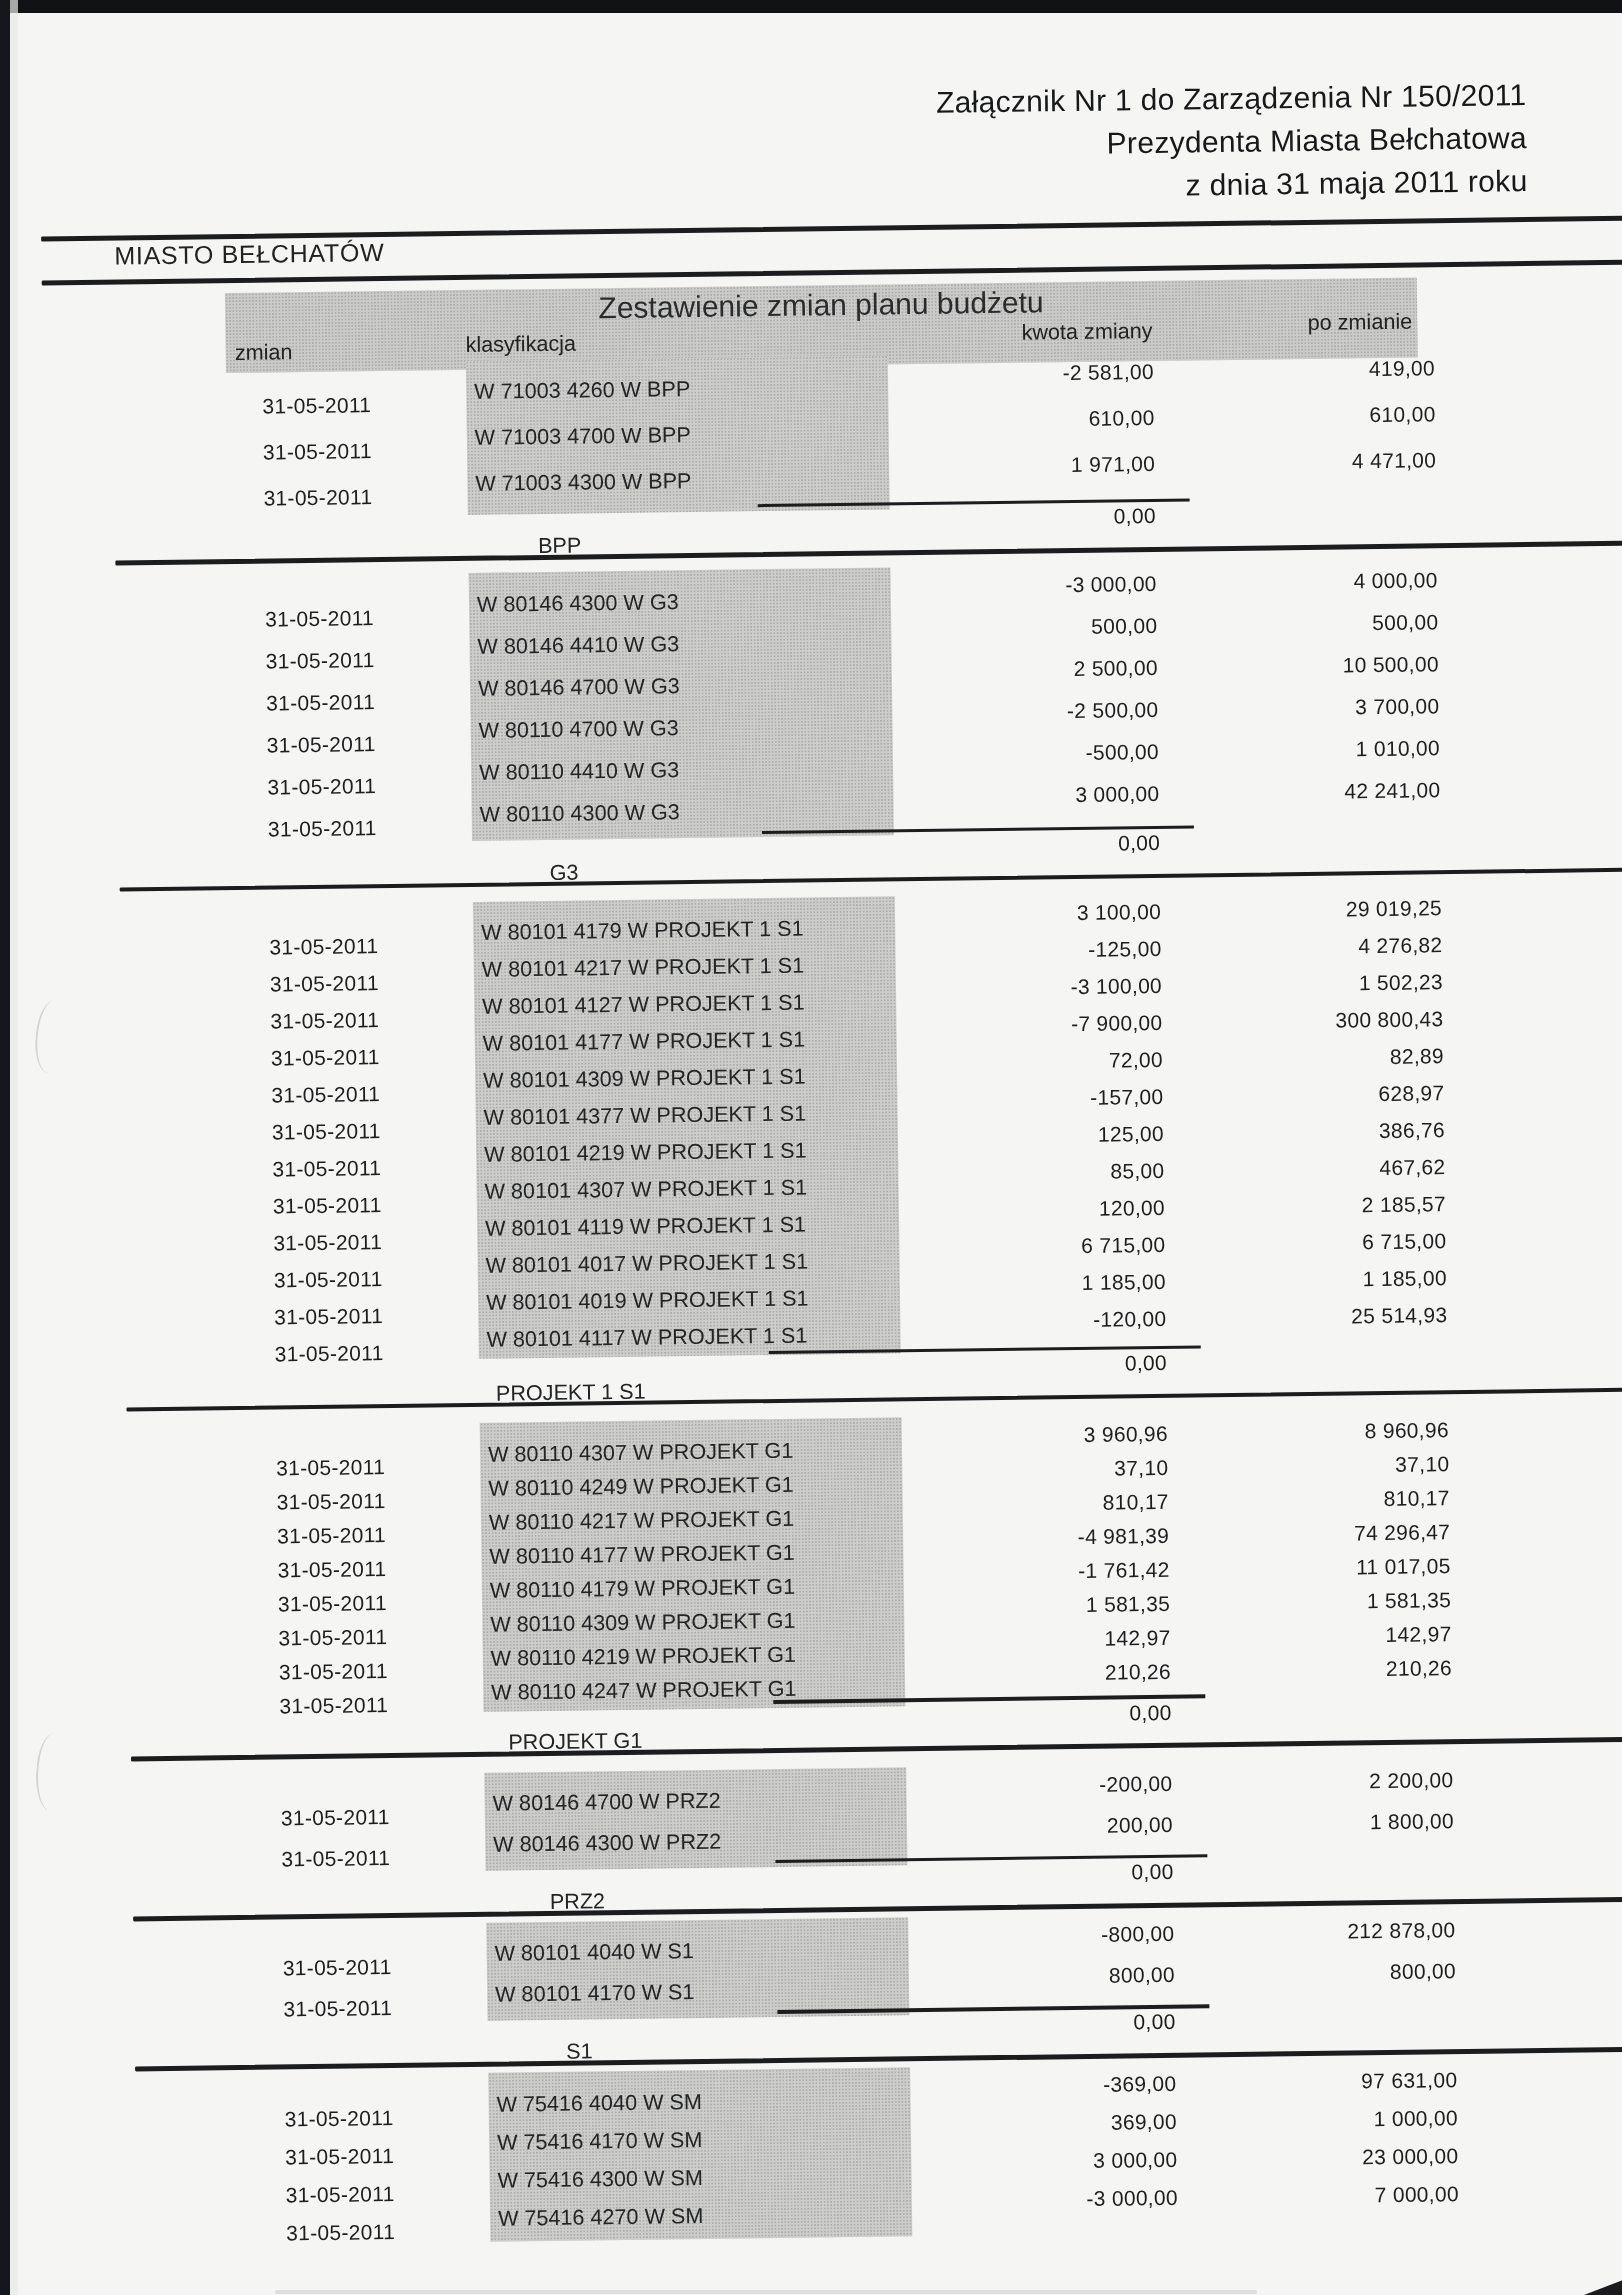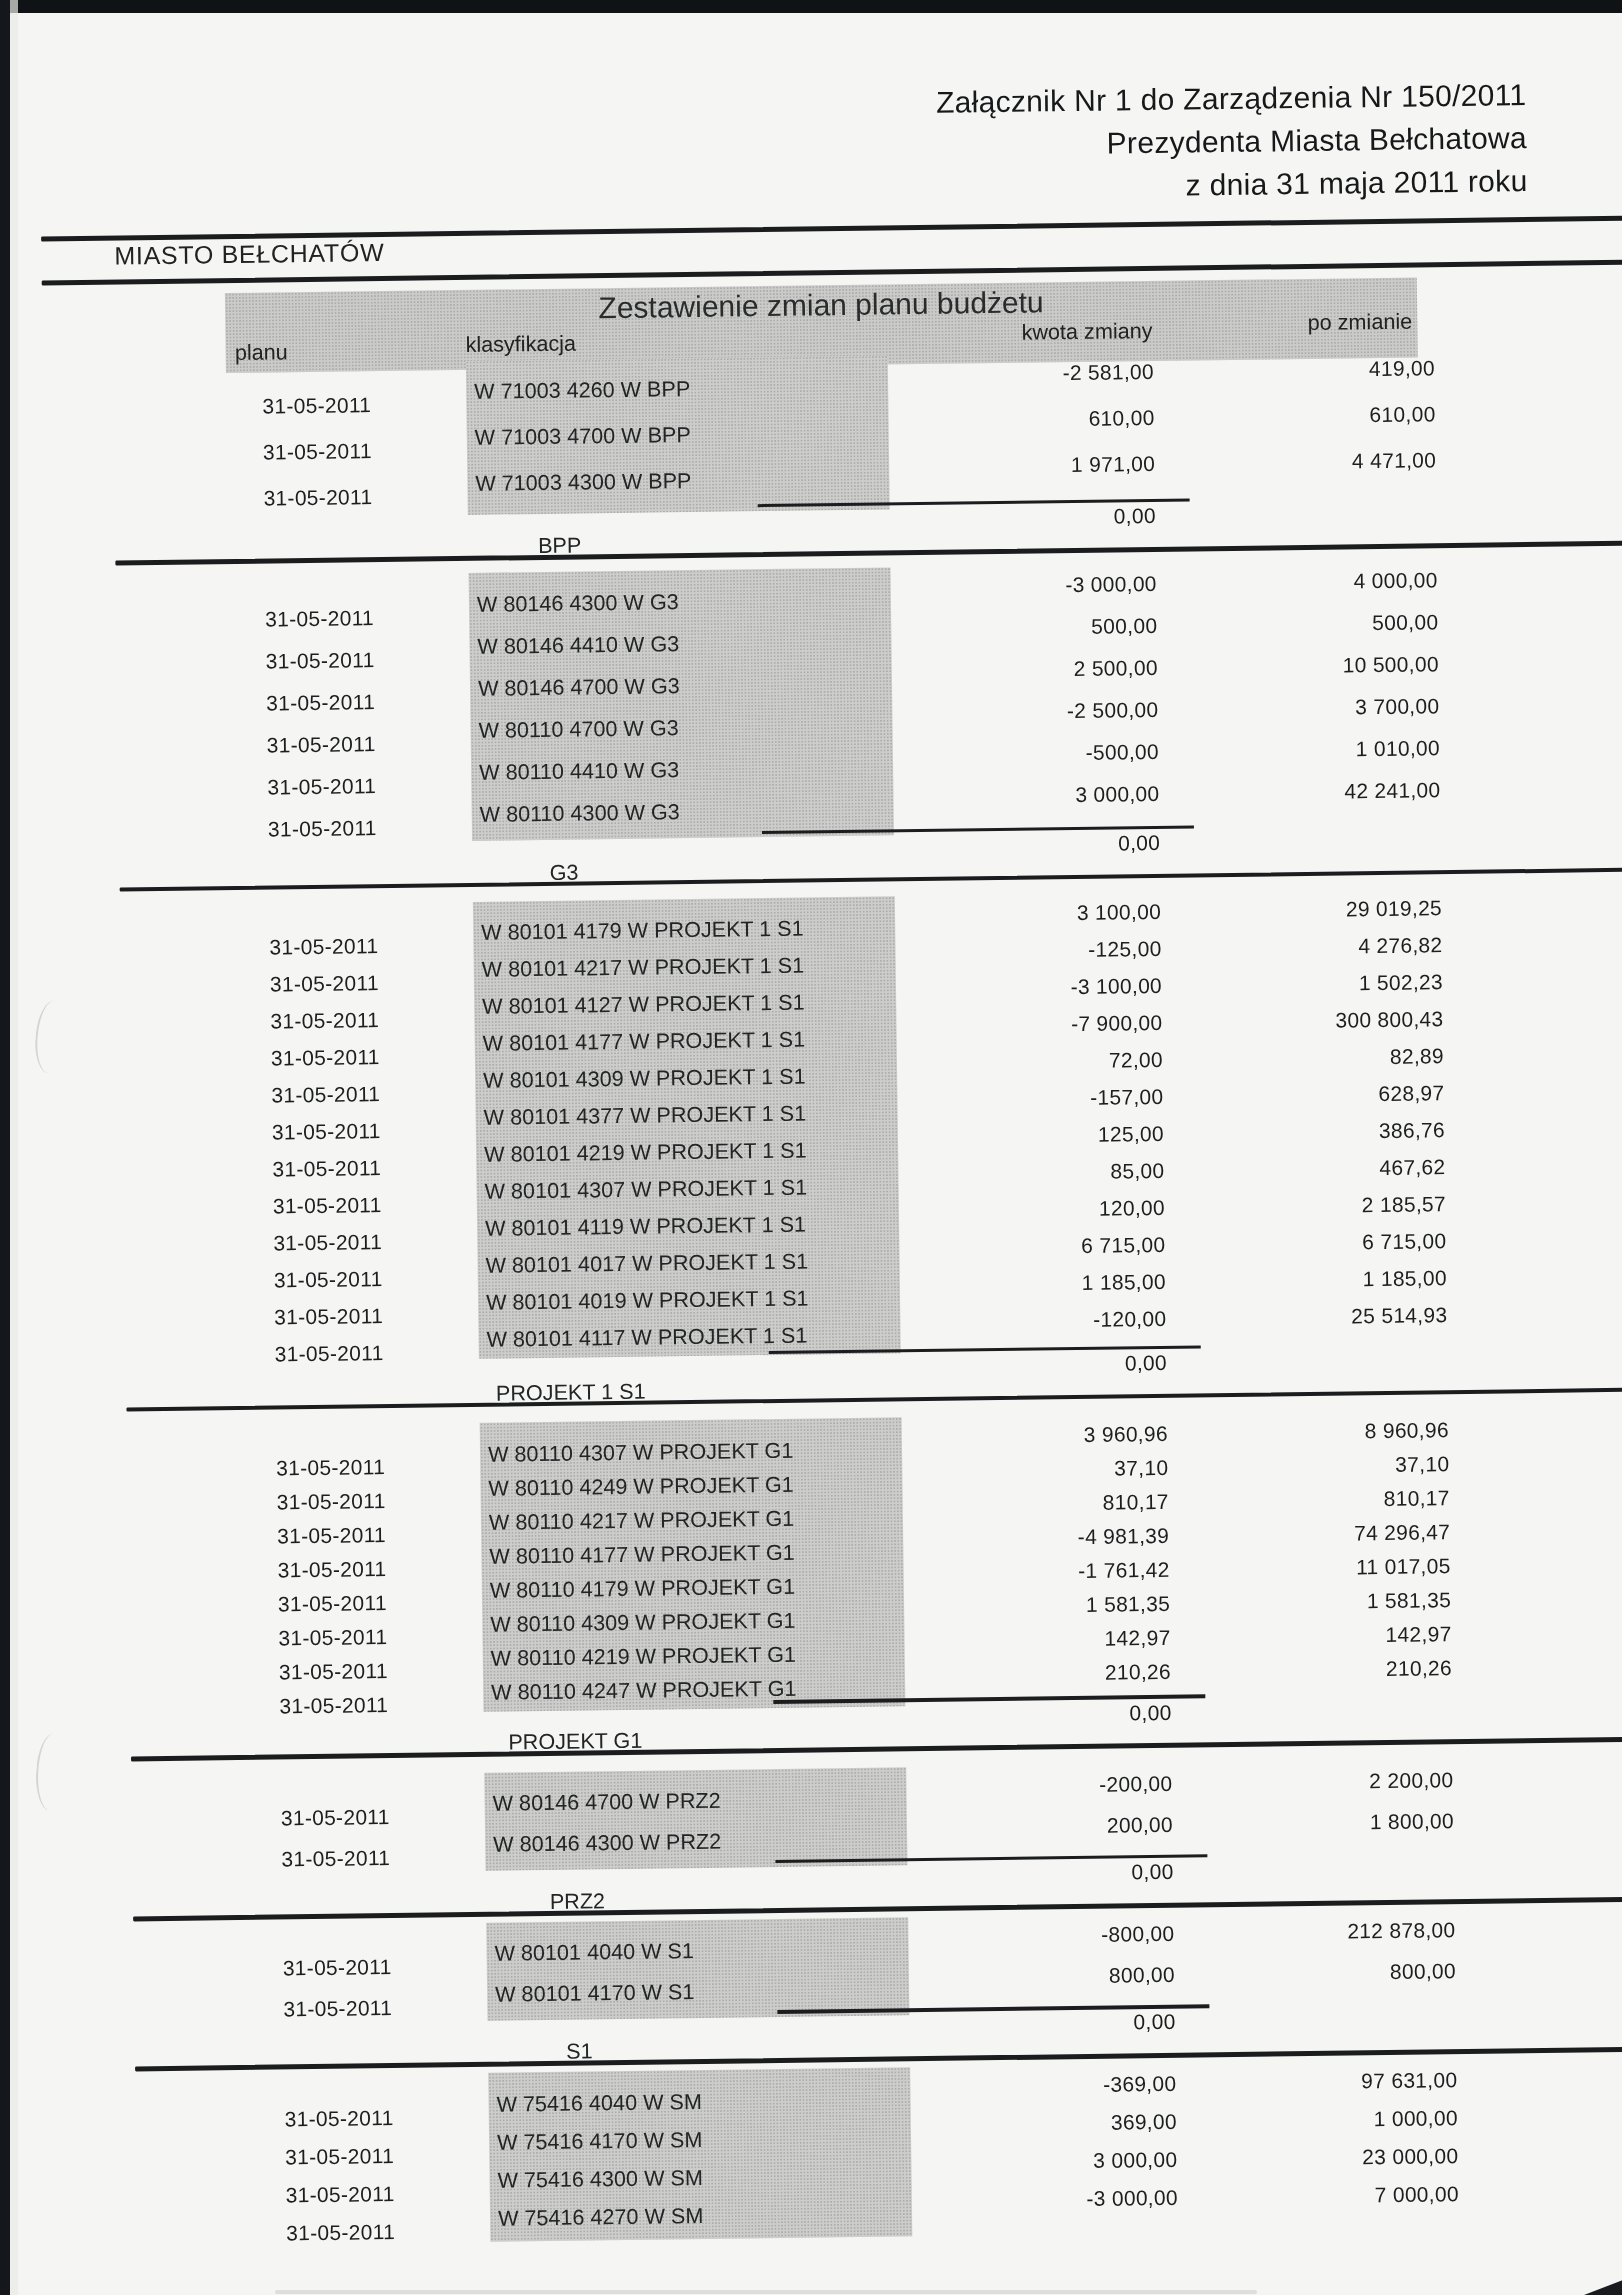--- a/index.html
+++ b/index.html
@@ -86,21 +86,21 @@
     <div>Prezydenta Miasta Bełchatowa</div>
     <div>z dnia 31 maja 2011 roku</div>
   </div>
 
   <div class="org-rule rule-top"></div>
   <div class="org-label">MIASTO BEŁCHATÓW</div>
   <div class="org-rule rule-bottom"></div>
 
   <div class="band halftone">
     <div class="t-title">Zestawienie zmian planu budżetu</div>
-    <span class="hdr h-data">planu</span>
+    <span class="hdr h-data">zmian</span>
     <span class="hdr h-klas">klasyfikacja</span>
     <span class="hdr h-change">kwota zmiany</span>
     <span class="hdr h-after">po zmianie</span>
   </div>
 
   <div id="sections">
       <div class="sec">
         <div class="rows">
           <div class="klas-block halftone" style="height: 154px;"></div>
           <div class="row">

